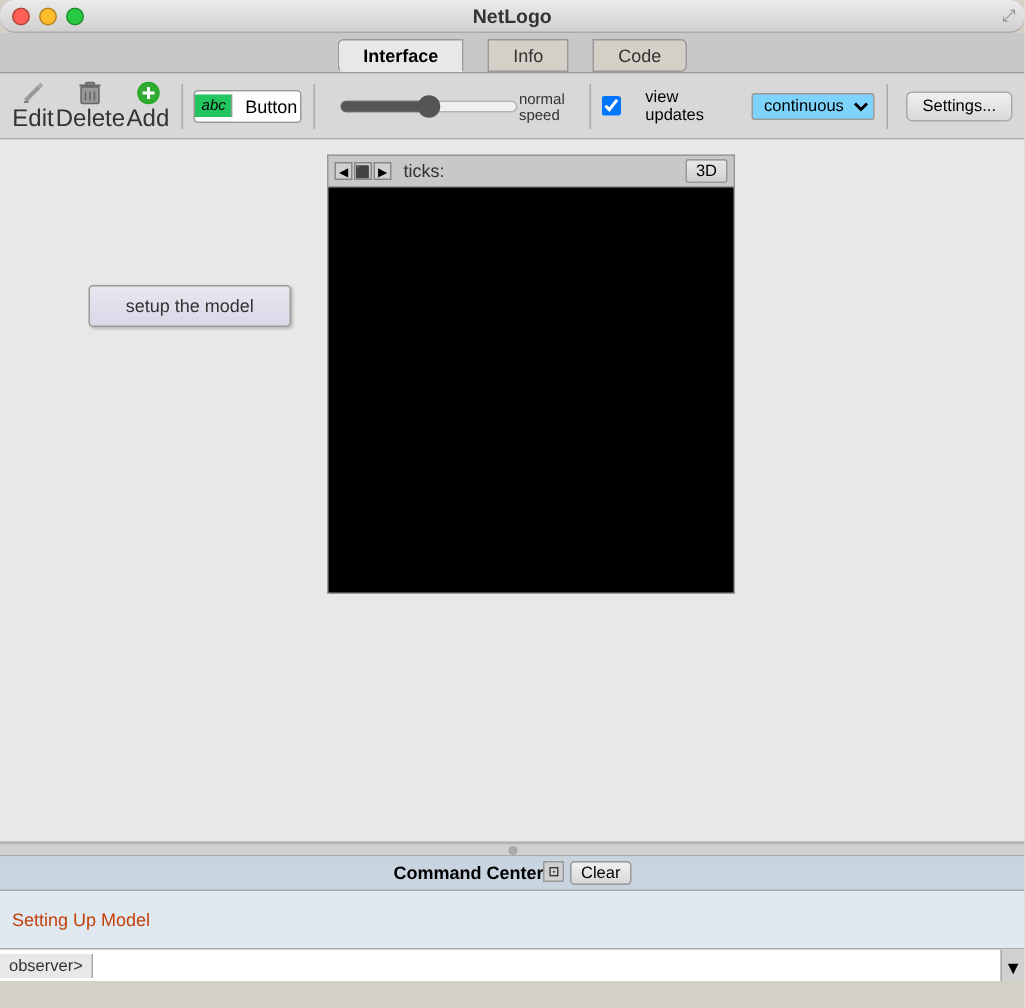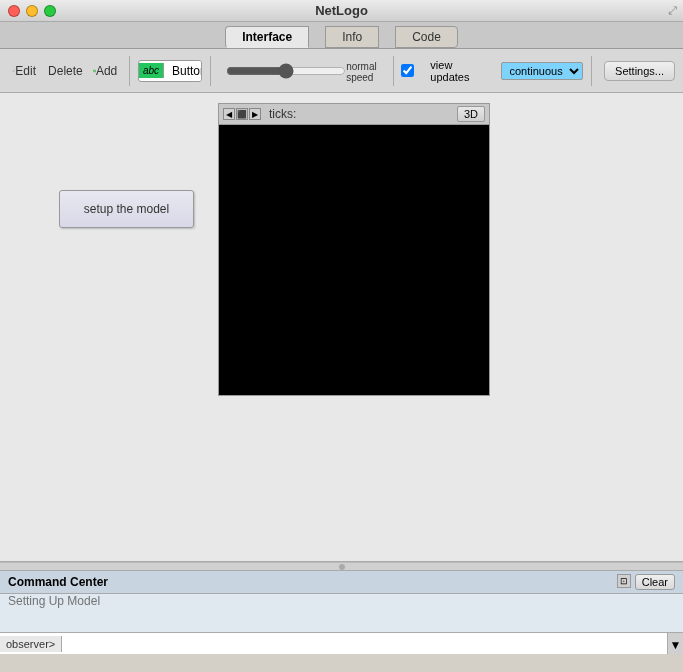--- a/index.html
+++ b/index.html
@@ -14,20 +14,21 @@
 
     
     .titlebar {
       height: 22px;
       background: linear-gradient(to bottom, #ebebeb, #d0d0d0);
       border-bottom: 1px solid #aaa;
       display: flex;
       align-items: center;
       justify-content: center;
       position: relative;
+      border-radius: 10px;
     }
     .titlebar-buttons {
       position: absolute;
       left: 8px;
       display: flex;
       gap: 6px;
     }
     .tb-btn {
       width: 12px;
       height: 12px;
@@ -82,25 +83,25 @@
       height: 44px;
       background: #d8d8d8;
       border-bottom: 1px solid #aaa;
       display: flex;
       align-items: center;
       padding: 0 8px;
       gap: 4px;
     }
     .toolbar-btn {
       display: flex;
-      flex-direction: row;
+      flex-direction: column;
       align-items: center;
       cursor: pointer;
       padding: 2px 4px;
-      font-size: 12px;
+      font-size: 16px;
       color: #333;
       min-width: 28px;
     }
     .toolbar-btn svg {
       width: 18px;
       height: 18px;
     }
     .toolbar-divider {
       width: 1px;
       height: 30px;
@@ -187,21 +188,21 @@
       overflow: hidden;
       border-bottom: 1px solid #aaa;
     }
 
     
     .setup-btn {
       position: absolute;
       left: 59px;
       top: 97px;
       width: 135px;
-      height: 38px;
+      height: 28px;
       background: linear-gradient(to bottom, #e8e8f0, #d8d8e8);
       border: 1px solid #999;
       border-radius: 3px;
       font-size: 12px;
       color: #333;
       cursor: pointer;
       display: flex;
       align-items: center;
       justify-content: center;
       box-shadow: 1px 1px 2px rgba(0,0,0,0.2);
@@ -279,21 +280,21 @@
     .command-center {
       background: #e0e8f0;
       border-top: 1px solid #aaa;
       height: 84px;
       display: flex;
       flex-direction: column;
     }
     .cc-header {
       display: flex;
       align-items: center;
-      justify-content: space-between;
+      justify-content: center;
       padding: 3px 8px;
       background: #c8d4e0;
       border-bottom: 1px solid #aaa;
     }
     .cc-title {
       font-size: 12px;
       font-weight: bold;
       color: #000;
     }
     .cc-header-actions {
@@ -313,23 +314,23 @@
     }
     .cc-clear-btn {
       padding: 1px 6px;
       background: linear-gradient(to bottom, #f0f0f0, #d8d8d8);
       border: 1px solid #999;
       border-radius: 3px;
       font-size: 11px;
       cursor: pointer;
     }
     .cc-output {
-      padding: 0 8px;
-      font-size: 12px;
-      color: #737373;
+      padding: 12px 8px;
+      font-size: 12px;
+      color: #c2410c;
       flex: 1;
       overflow: hidden;
     }
     .cc-input-row {
       display: flex;
       align-items: center;
       border-top: 1px solid #aaa;
       background: white;
       height: 22px;
     }

